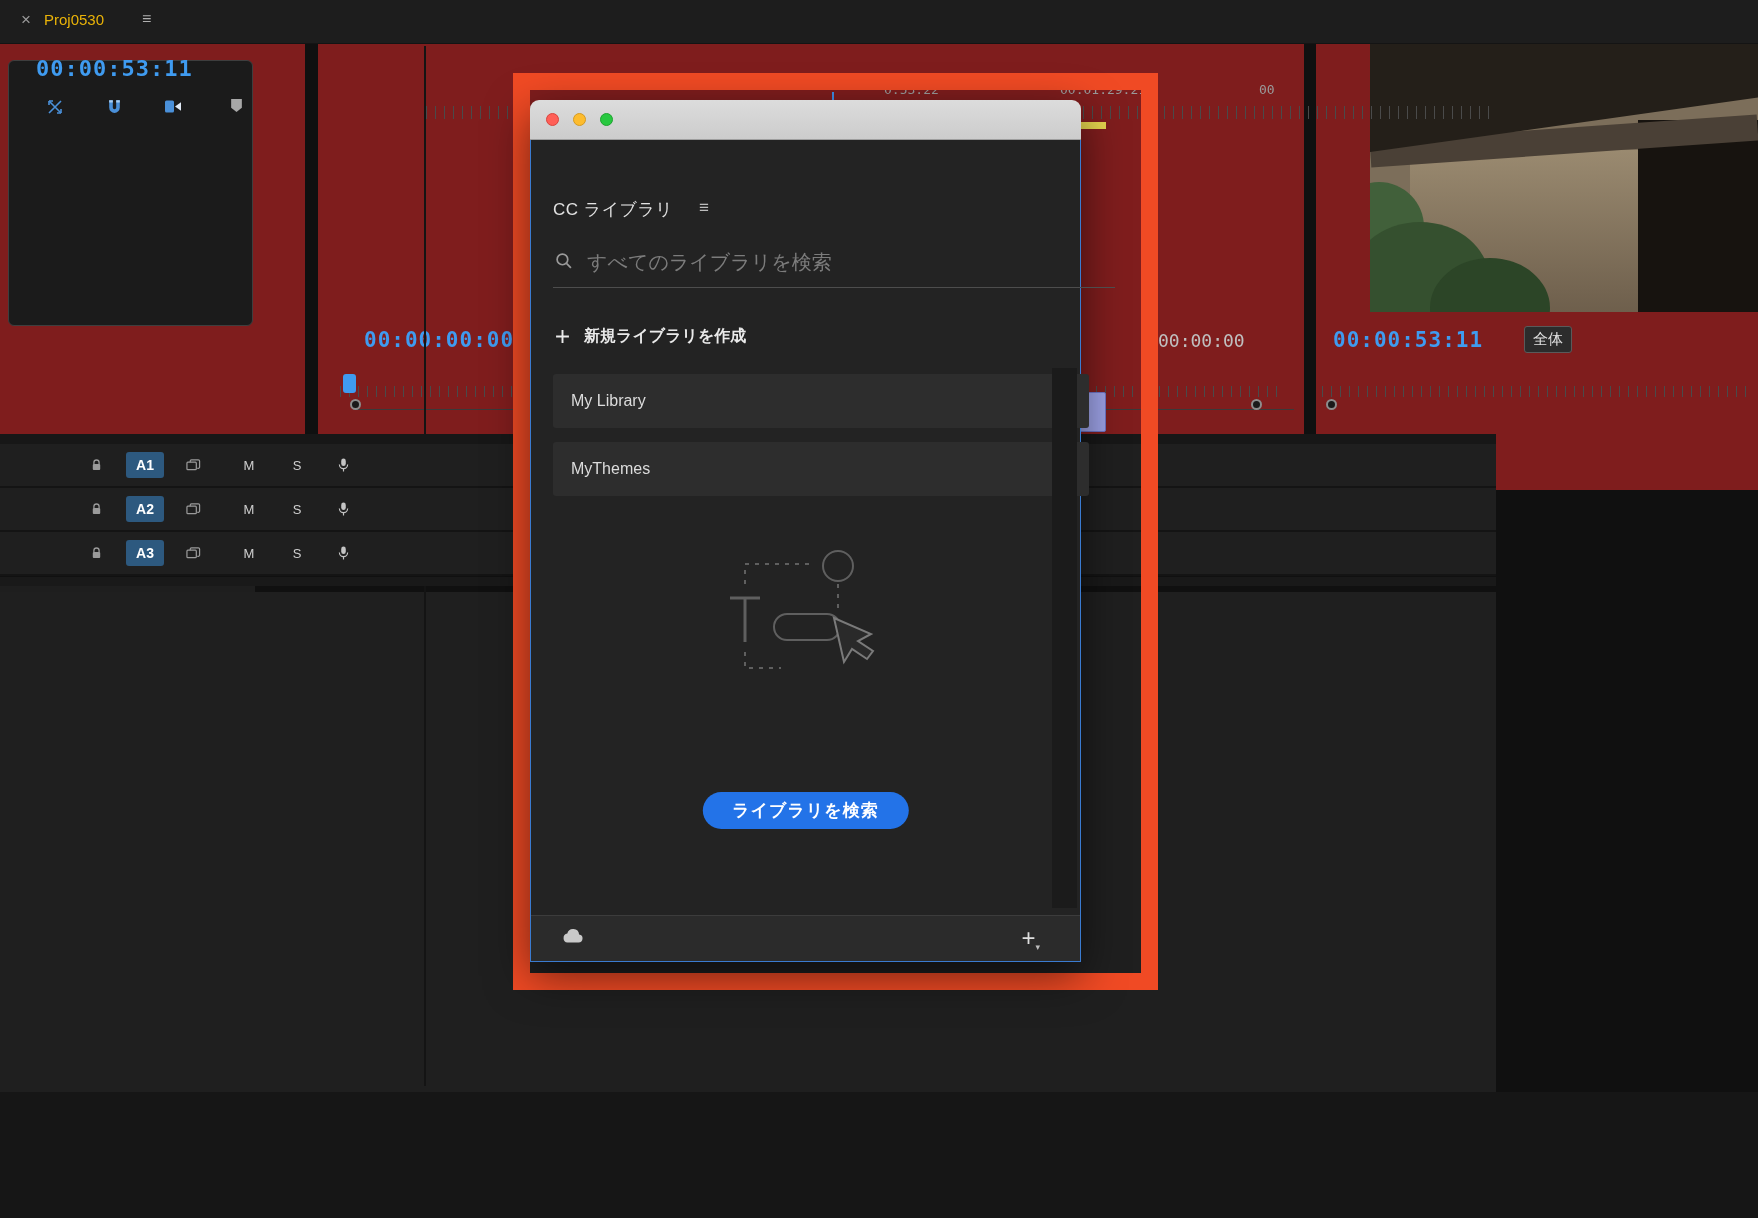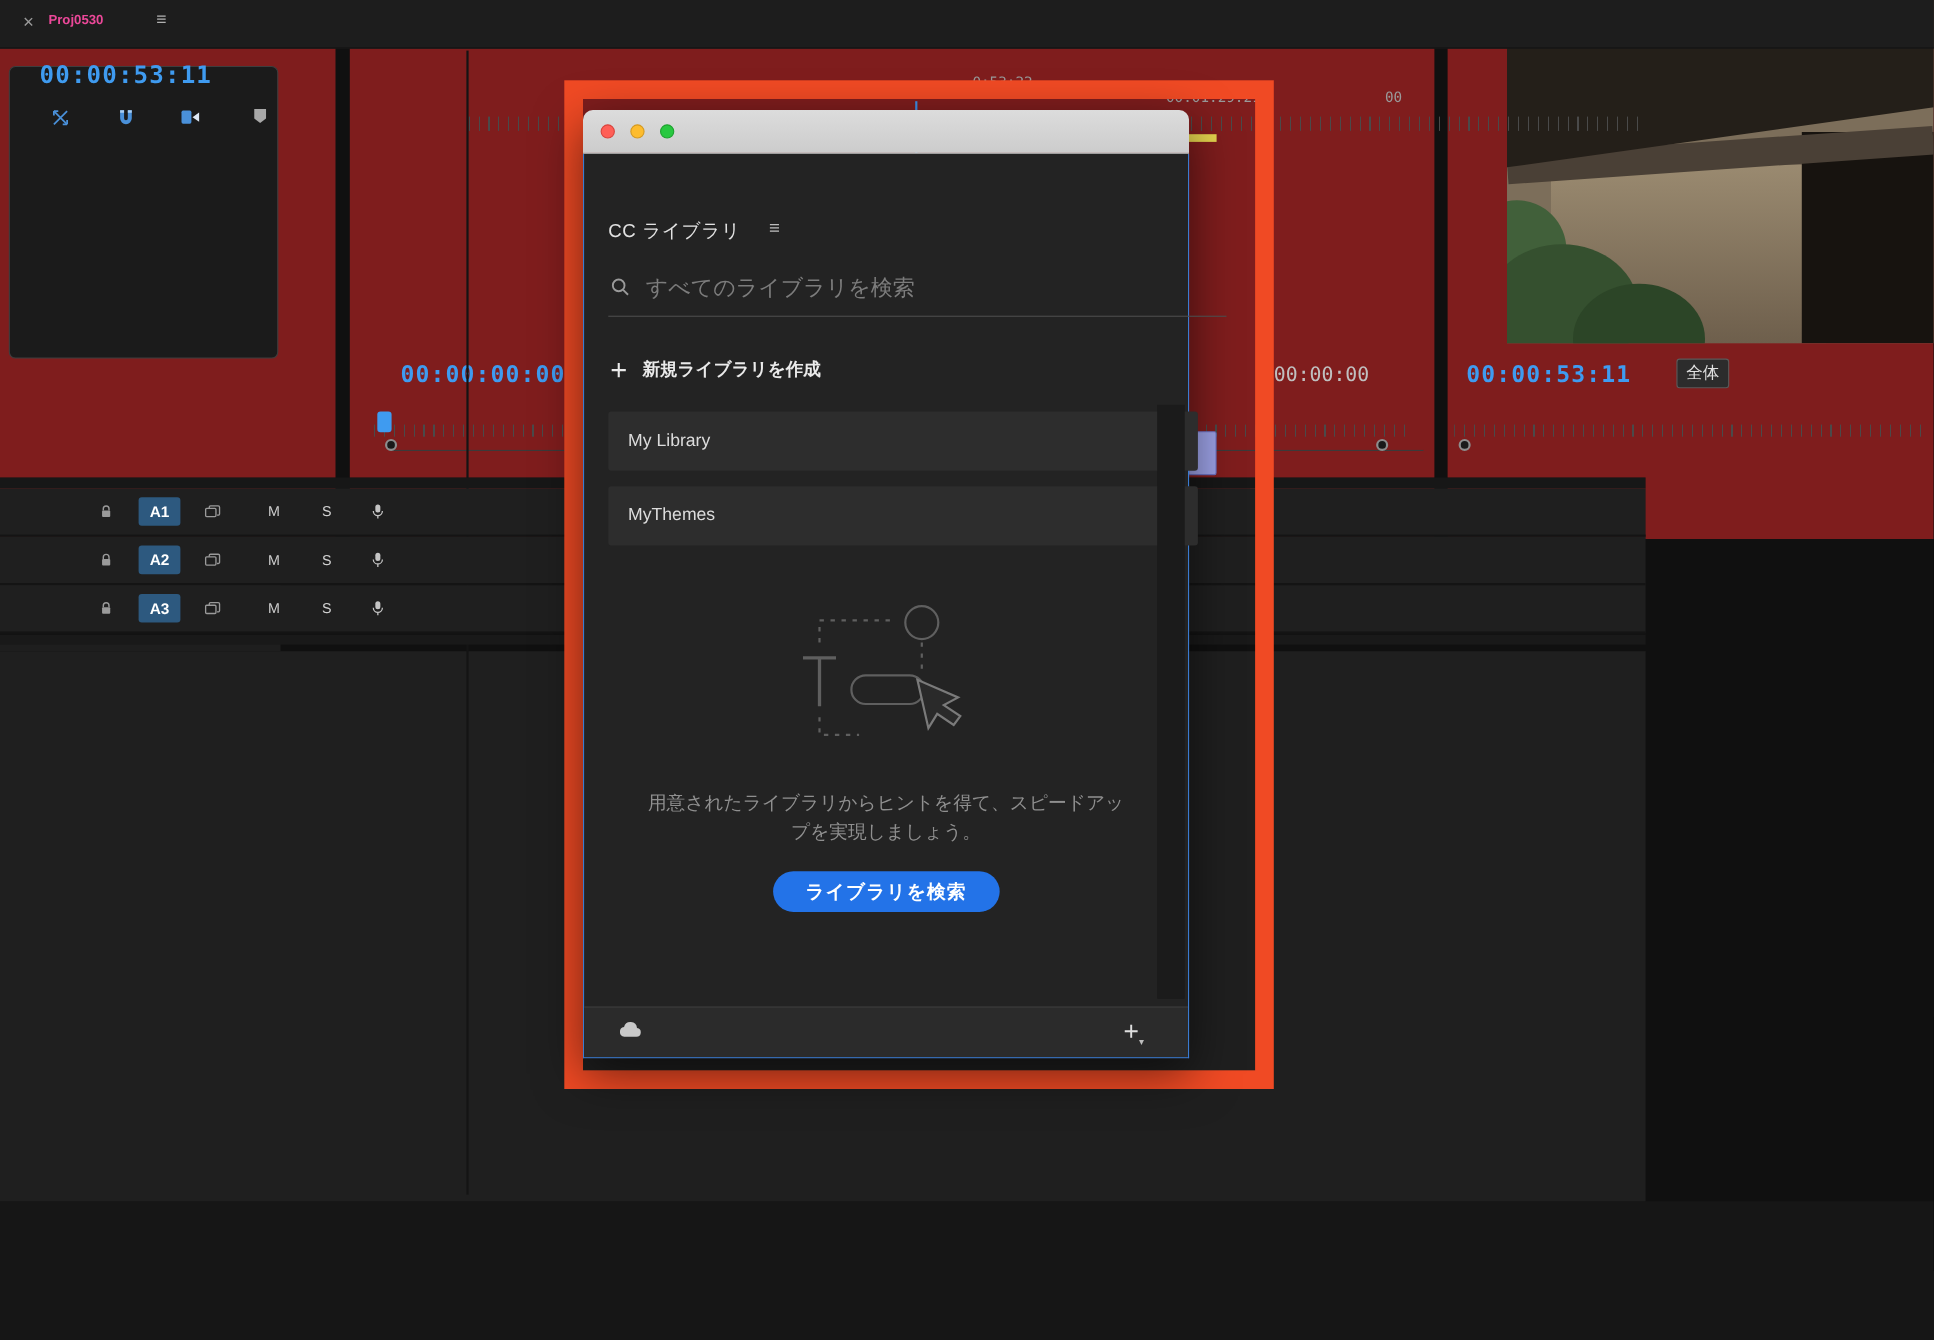--- a/index.html
+++ b/index.html
@@ -157,21 +157,21 @@
       <span class="abs tab-label" style="left:36px;top:12px">マーカー</span>
       <span class="abs tab-label" style="left:182px;top:12px">ト</span>
       <span class="abs" style="left:226px;top:6px;font-size:19px;color:#b0b0b0">»</span>
     </div>
     <div class="markers-box"></div>
   </div>
 
   <div id="timeline-panel">
     <div class="tabstrip">
       <span class="abs" style="left:21px;top:10px;font-size:17px;color:#9a9a9a">×</span>
-      <span class="abs" style="left:44px;top:11px;font-size:12px;font-weight:bold;color:#ec4899">Proj0530</span>
+      <span class="abs" style="left:44px;top:11px;font-size:15px;font-weight:normal;color:#eab308">Proj0530</span>
       <span class="abs" style="left:142px;top:10px;font-size:16px;color:#b0b0b0">≡</span>
     </div>
 
     <span class="abs mono tc" style="left:36px;top:56px;font-size:22px">00:00:53:11</span>
 
     <span class="abs icon" style="left:46px;top:98px">
       <svg viewBox="0 0 18 18" width="18" height="18">
           <path d="M3 3l12 12M15 3L3 15" stroke="#4a90d9" stroke-width="1.6"></path>
           <path d="M3 3h4M3 3v4M15 15h-4M15 15v-4" stroke="#4a90d9" stroke-width="1.6" fill="none"></path>
         </svg>
@@ -188,21 +188,21 @@
           <path d="M11 7.5l6-4.2v8.4Z" fill="#dfe9f5"></path>
         </svg>
     </span>
     <span class="abs icon" style="left:230px;top:98px;color:#a8a8a8">
       <svg viewBox="0 0 12 14" width="13" height="15">
           <path d="M1 1h10v8l-5 4-5-4Z" fill="currentColor"></path>
         </svg>
     </span>
 
     <div class="abs ticks" style="left:426px;top:106px;width:1070px;height:13px"></div>
-    <span class="ruler-label mono" style="left:884px;top:68px">0:53:22</span>
+    <span class="ruler-label mono" style="left:884px;top:82px">0:53:22</span>
     <span class="ruler-label mono" style="left:1060px;top:82px">00:01:29:21</span>
     <span class="ruler-label mono" style="left:1259px;top:82px">00</span>
     <div class="ybar" style="left:883px;top:122px;width:30px"></div>
     <div class="ybar" style="left:1019px;top:122px;width:87px"></div>
 
     <div class="vdivider"></div>
 
 
 
 
@@ -335,24 +335,20 @@
           <path d="M14 54h30M29 54v44" stroke-width="3"></path>
           <path d="M29 40V20h66" stroke-dasharray="4 6"></path>
           <circle cx="122" cy="22" r="15"></circle>
           <path d="M122 40v24" stroke-dasharray="4 6"></path>
           <rect x="58" y="70" width="66" height="26" rx="13"></rect>
           <path d="M29 108v16h36" stroke-dasharray="4 6"></path>
         </g>
         <path d="M118 74l10 44 8-13 15 10 6-8-15-10 13-7Z" fill="#2a2a2a" stroke="#7a7a7a" stroke-width="2"></path>
       </svg>
 
-      <div class="hint">
-        <div>用意されたライブラリからヒントを得て、スピードアッ</div>
-        <div>プを実現しましょう。</div>
-      </div>
 
       <button class="cc-button">ライブラリを検索</button>
 
       <div class="cc-bottombar">
         <span class="cc-cloud">
           <svg viewBox="0 0 24 16" width="24" height="16">
               <path d="M6.5 14.5h11a4 4 0 0 0 .6-7.96A6 6 0 0 0 6.3 5.6 4.5 4.5 0 0 0 6.5 14.5Z" fill="#c9c9c9"></path>
             </svg>
         </span>
         <span class="cc-add"><span>+</span><span class="caret">▾</span></span>

